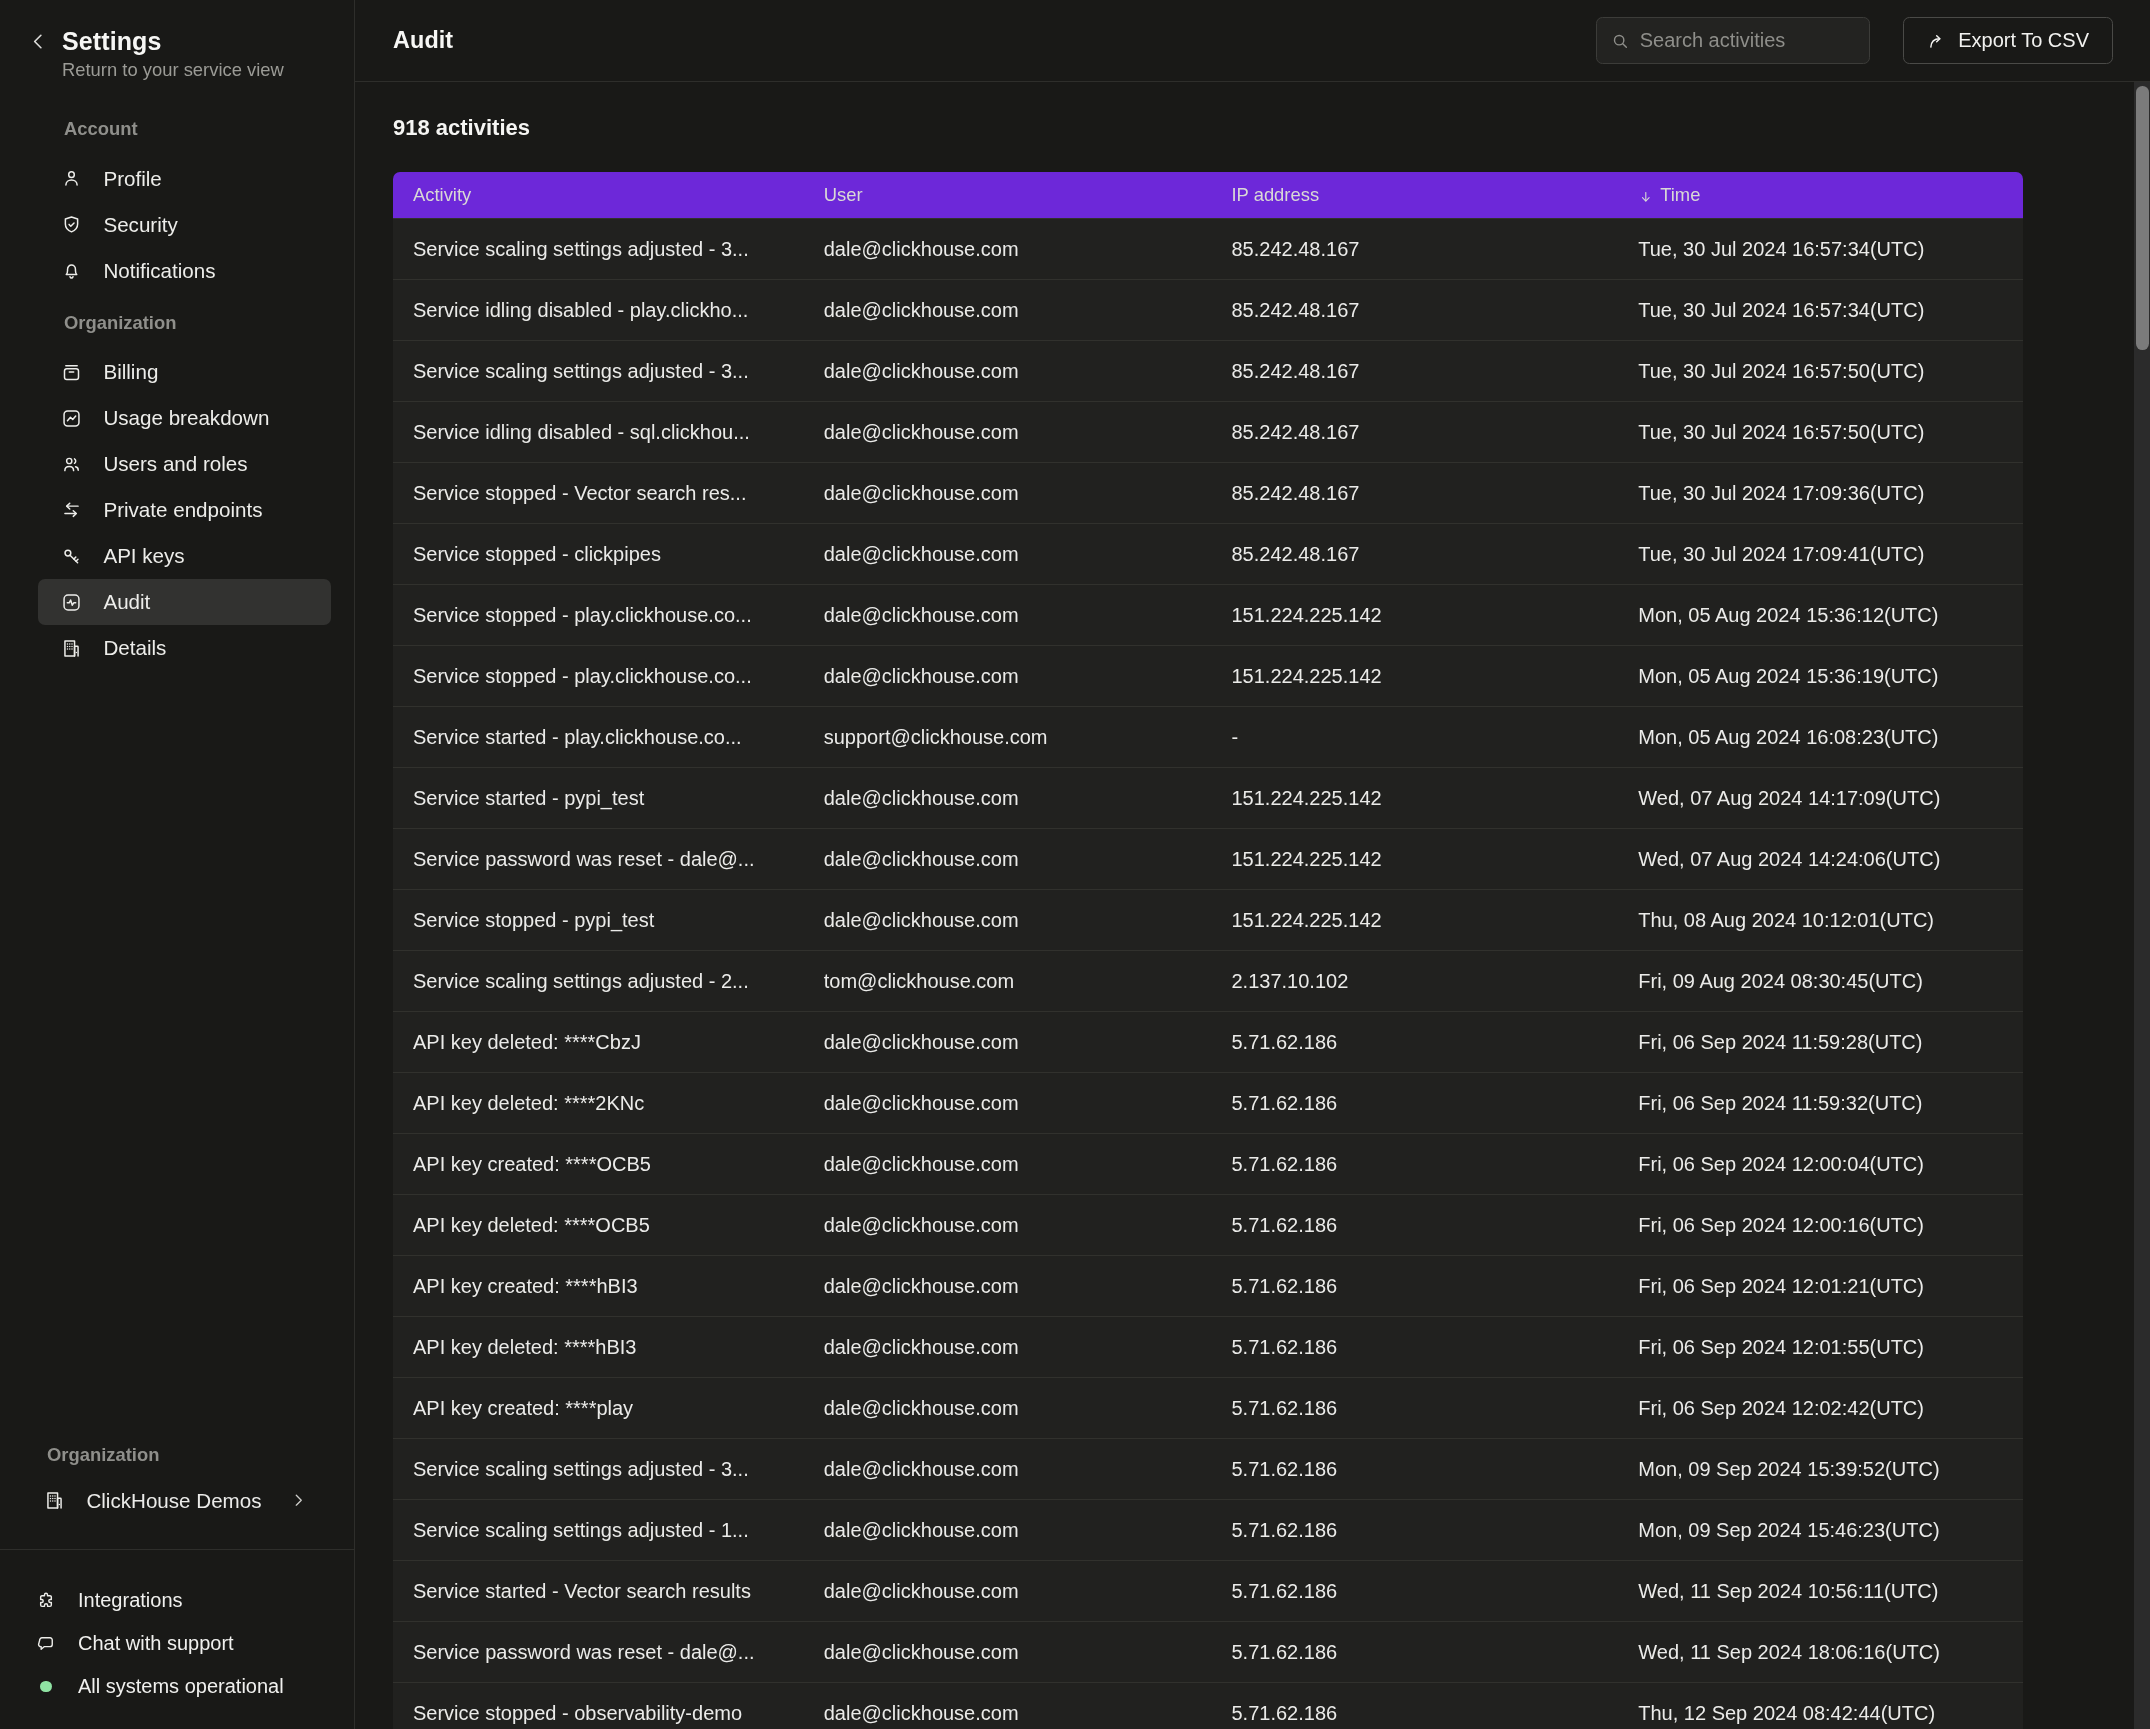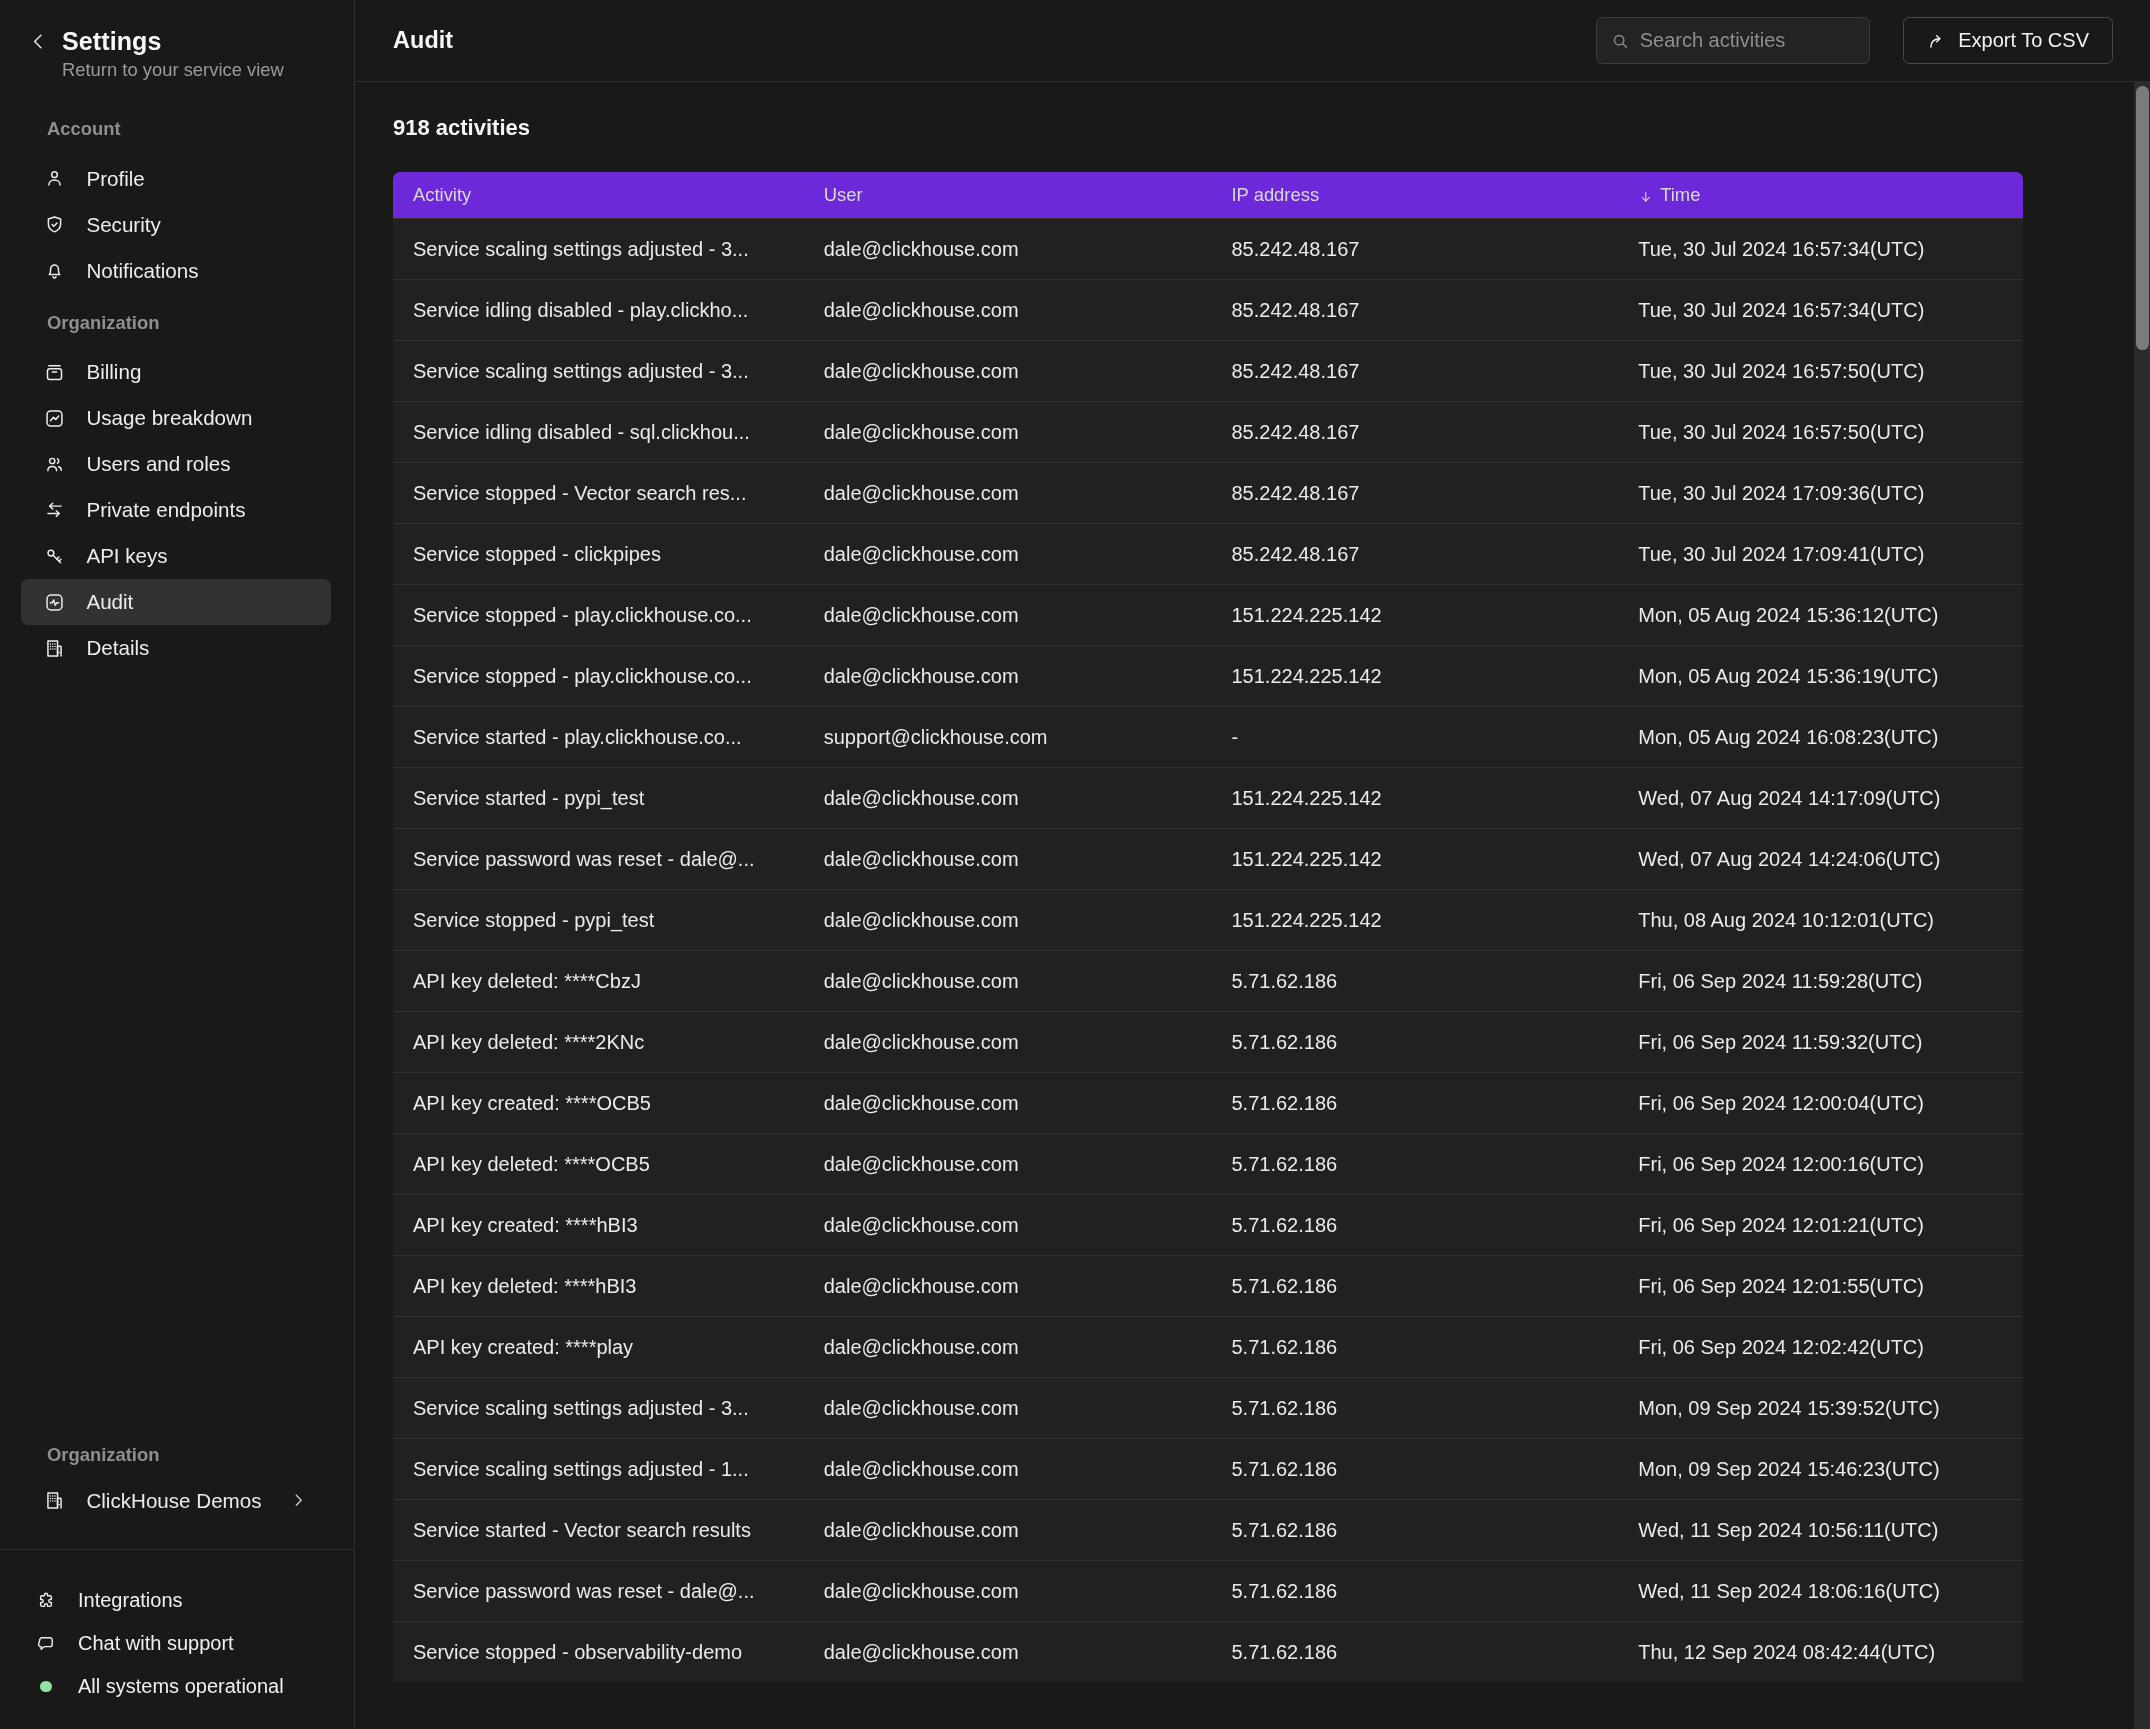--- a/index.html
+++ b/index.html
@@ -22,21 +22,21 @@
     color:#dcdcda; cursor:pointer;
   }
   .sb-title {
     position:absolute; left:62px; top:25.5px;
     font-size:25px; font-weight:700; line-height:30px; color:#f7f7f5; letter-spacing:0.1px;
   }
   .sb-sub {
     position:absolute; left:62px; top:58px;
     font-size:18.4px; line-height:23px; color:#9b9b96;
   }
-  #sb-sections { position:absolute; left:0; right:0; top:106px; }
+  #sb-sections { position:absolute; left:17px; right:0; top:106px; }
   .sb-section + .sb-section { margin-top:17px; }
   .sb-label {
     height:23px; font-size:18.4px; font-weight:600; line-height:23px;
     color:#8f8f8b; margin:11.3px 0 15.6px 47px;
   }
   .sb-item {
     height:46px; display:flex; align-items:center;
     margin:0 23.4px 0 21px; padding-left:23.4px; border-radius:7px;
     cursor:pointer; color:#ededea;
   }
@@ -420,20 +420,26 @@
               <div class="td c2">151.224.225.142</div>
               <div class="td c3">Wed, 07 Aug 2024 14:24:06(UTC)</div>
             </div>
             <div class="tr">
               <div class="td c0">Service stopped - pypi_test</div>
               <div class="td c1">dale@clickhouse.com</div>
               <div class="td c2">151.224.225.142</div>
               <div class="td c3">Thu, 08 Aug 2024 10:12:01(UTC)</div>
             </div>
             <div class="tr">
+              <div class="td c0">Service scaling settings adjusted - 2...</div>
+              <div class="td c1">tom@clickhouse.com</div>
+              <div class="td c2">2.137.10.102</div>
+              <div class="td c3">Fri, 09 Aug 2024 08:30:45(UTC)</div>
+            </div>
+            <div class="tr">
               <div class="td c0">API key deleted: ****CbzJ</div>
               <div class="td c1">dale@clickhouse.com</div>
               <div class="td c2">5.71.62.186</div>
               <div class="td c3">Fri, 06 Sep 2024 11:59:28(UTC)</div>
             </div>
             <div class="tr">
               <div class="td c0">API key deleted: ****2KNc</div>
               <div class="td c1">dale@clickhouse.com</div>
               <div class="td c2">5.71.62.186</div>
               <div class="td c3">Fri, 06 Sep 2024 11:59:32(UTC)</div>

